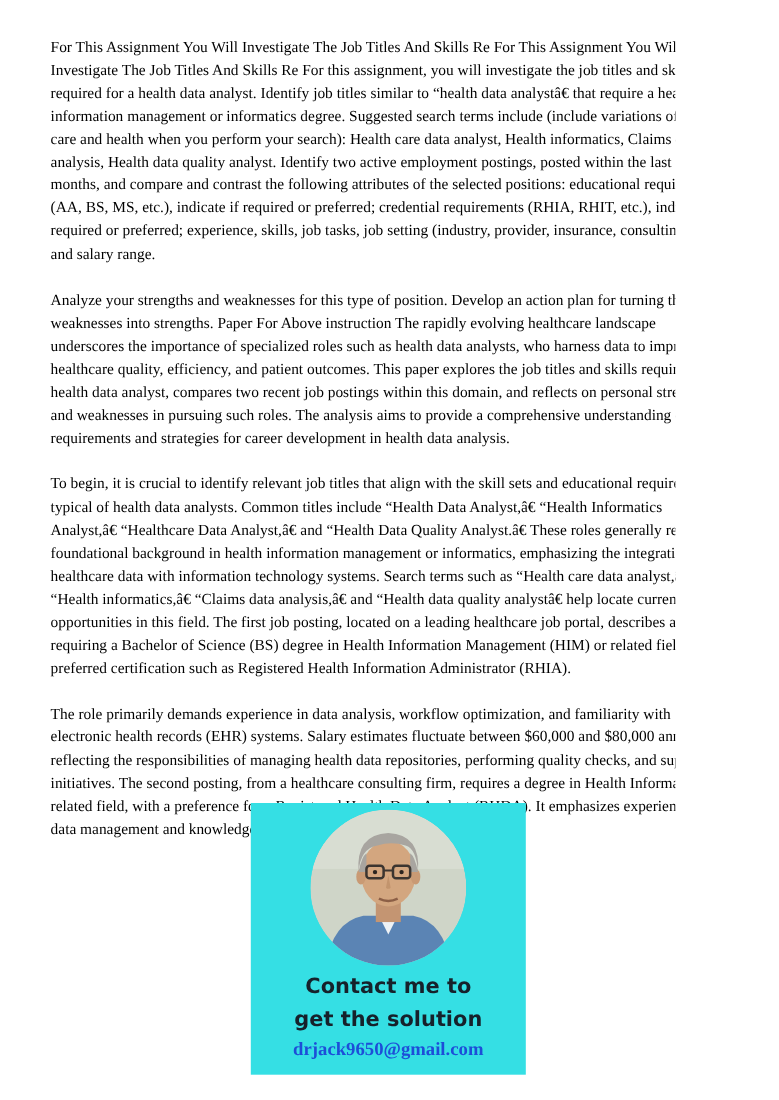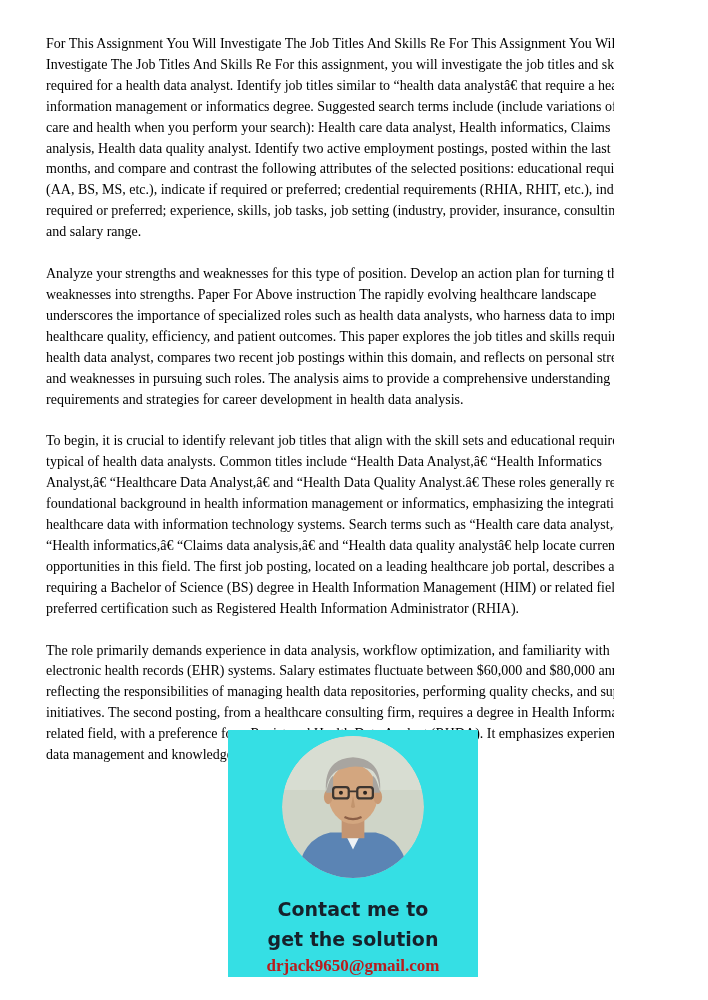--- a/index.html
+++ b/index.html
@@ -48,35 +48,35 @@
     border-radius: 50%;
     overflow: hidden;
     flex: 0 0 auto;
   }
   .avatar-wrap svg {
     display: block;
     width: 100%;
     height: 100%;
   }
   .contact-heading {
-    margin-top: 16px;
+    margin-top: 4px;
     font-family: "DejaVu Sans", "Liberation Sans", sans-serif;
     font-weight: 700;
     font-size: 19px;
     line-height: 30px;
     color: #16212b;
     text-align: center;
     white-space: pre-line;
   }
   .contact-email {
     margin-top: 2px;
     font-family: "Liberation Serif", serif;
     font-weight: 700;
     font-size: 17px;
-    color: #b91c1c;
+    color: #1d4ed8;
     text-align: center;
   }
 </style>
 </head>
 <body>
 
 <div class="page">
 
   <div class="doc-body">
     <p>For This Assignment You Will Investigate The Job Titles And Skills Re For This Assignment You Will Investigate The Job Titles And Skills Re For this assignment, you will investigate the job titles and skills required for a health data analyst. Identify job titles similar to “health data analystâ€ that require a health information management or informatics degree. Suggested search terms include (include variations of health care and health when you perform your search): Health care data analyst, Health informatics, Claims data analysis, Health data quality analyst. Identify two active employment postings, posted within the last six months, and compare and contrast the following attributes of the selected positions: educational requirements (AA, BS, MS, etc.), indicate if required or preferred; credential requirements (RHIA, RHIT, etc.), indicate if required or preferred; experience, skills, job tasks, job setting (industry, provider, insurance, consulting, etc.), and salary range.</p>

